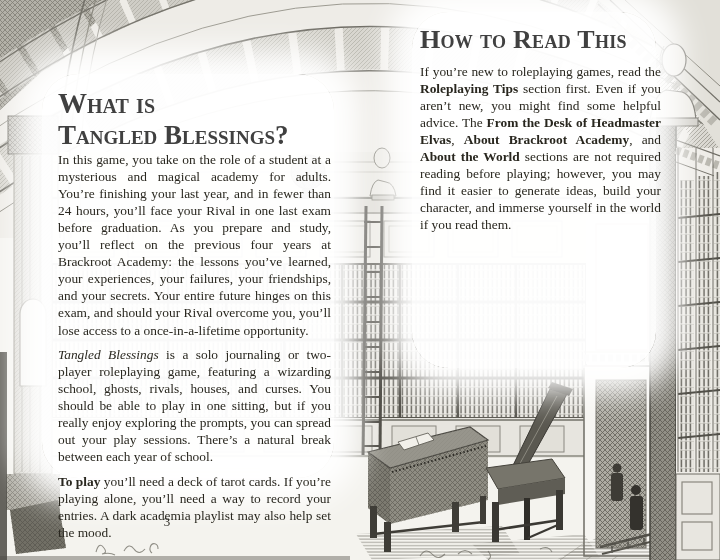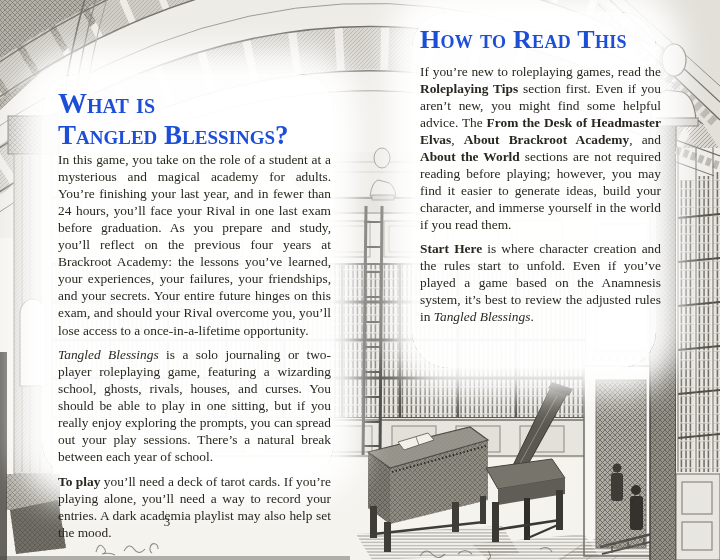--- a/index.html
+++ b/index.html
@@ -11,21 +11,21 @@
   box-shadow:0 0 30px 26px rgba(255,255,255,.96)}
 #panel-left{left:42px;top:74px;width:292px;height:404px}
 #panel-right{left:412px;top:12px;width:244px;height:356px}
 .textcol{position:absolute;color:#29271f;font-size:13.4px;line-height:1.27;text-align:justify}
 #col-left{left:58px;top:88px;width:273px}
 #col-right{left:420px;top:26px;width:241px}
 .textcol p{margin:0 0 7.5px}
 .textcol p:last-child{margin-bottom:0}
 .seg-b{font-weight:700}
 .seg-i{font-style:italic}
-h1,h2{font-weight:600;color:#1d4ed8;font-variant:small-caps;line-height:1.06}
+h1,h2{font-weight:600;color:#404040;font-variant:small-caps;line-height:1.06}
 #col-left h1{font-size:29px;margin-bottom:2px}
 #col-left h1 .line2{display:block;font-size:27px;margin-top:2px}
 #col-right h1{font-size:26px;white-space:nowrap;letter-spacing:.3px;margin-bottom:9px}
 h2{font-size:20px;margin:13px 0 7px}
 #page-num{position:absolute;left:150px;top:514px;width:34px;text-align:center;
   font-size:13px;color:#2e2c26}
 </style>
 </head>
 <body>
 
@@ -291,17 +291,16 @@
     </h1>
     <p><span>In this game, you take on the role of a student at a mysterious and magical academy for adults. You’re finishing your last year, and in fewer than 24 hours, you’ll face your Rival in one last exam before graduation. As you prepare and study, you’ll reflect on the previous four years at Brackroot Academy: the lessons you’ve learned, your experiences, your failures, your friendships, and your secrets. Your entire future hinges on this exam, and should your Rival overcome you, you’ll lose access to a once-in-a-lifetime opportunity.</span></p>
     <p><span class="seg-i">Tangled Blessings</span><span> is a solo journaling or two-player roleplaying game, featuring a wizarding school, ghosts, rivals, houses, and curses. You should be able to play in one sitting, but if you really enjoy exploring the prompts, you can spread out your play sessions. There’s a natural break between each year of school.</span></p>
     <p><span class="seg-b">To play</span><span> you’ll need a deck of tarot cards. If you’re playing alone, you’ll need a way to record your entries. A dark academia playlist may also help set the mood.</span></p>
     <p></p>
   </div>
 
   <div class="textcol" id="col-right">
     <h1>How to Read This</h1>
     <p><span>If you’re new to roleplaying games, read the </span><span class="seg-b">Roleplaying Tips</span><span> section first. Even if you aren’t new, you might find some helpful advice. The </span><span class="seg-b">From the Desk of Headmaster Elvas</span><span>, </span><span class="seg-b">About Brackroot Academy</span><span>, and </span><span class="seg-b">About the World</span><span> sections are not required reading before playing; however, you may find it easier to generate ideas, build your character, and immerse yourself in the world if you read them.</span></p>
-    <p><span class="seg-b">Start Here</span><span> is where character creation and the rules start to unfold. Even if you’ve played a game based on the Anamnesis system, it’s best to review the adjusted rules in </span><span class="seg-i">Tangled Blessings</span><span>.</span></p>
   </div>
 
   <div id="page-num">3</div>
 </div>
 
 </body></html>

